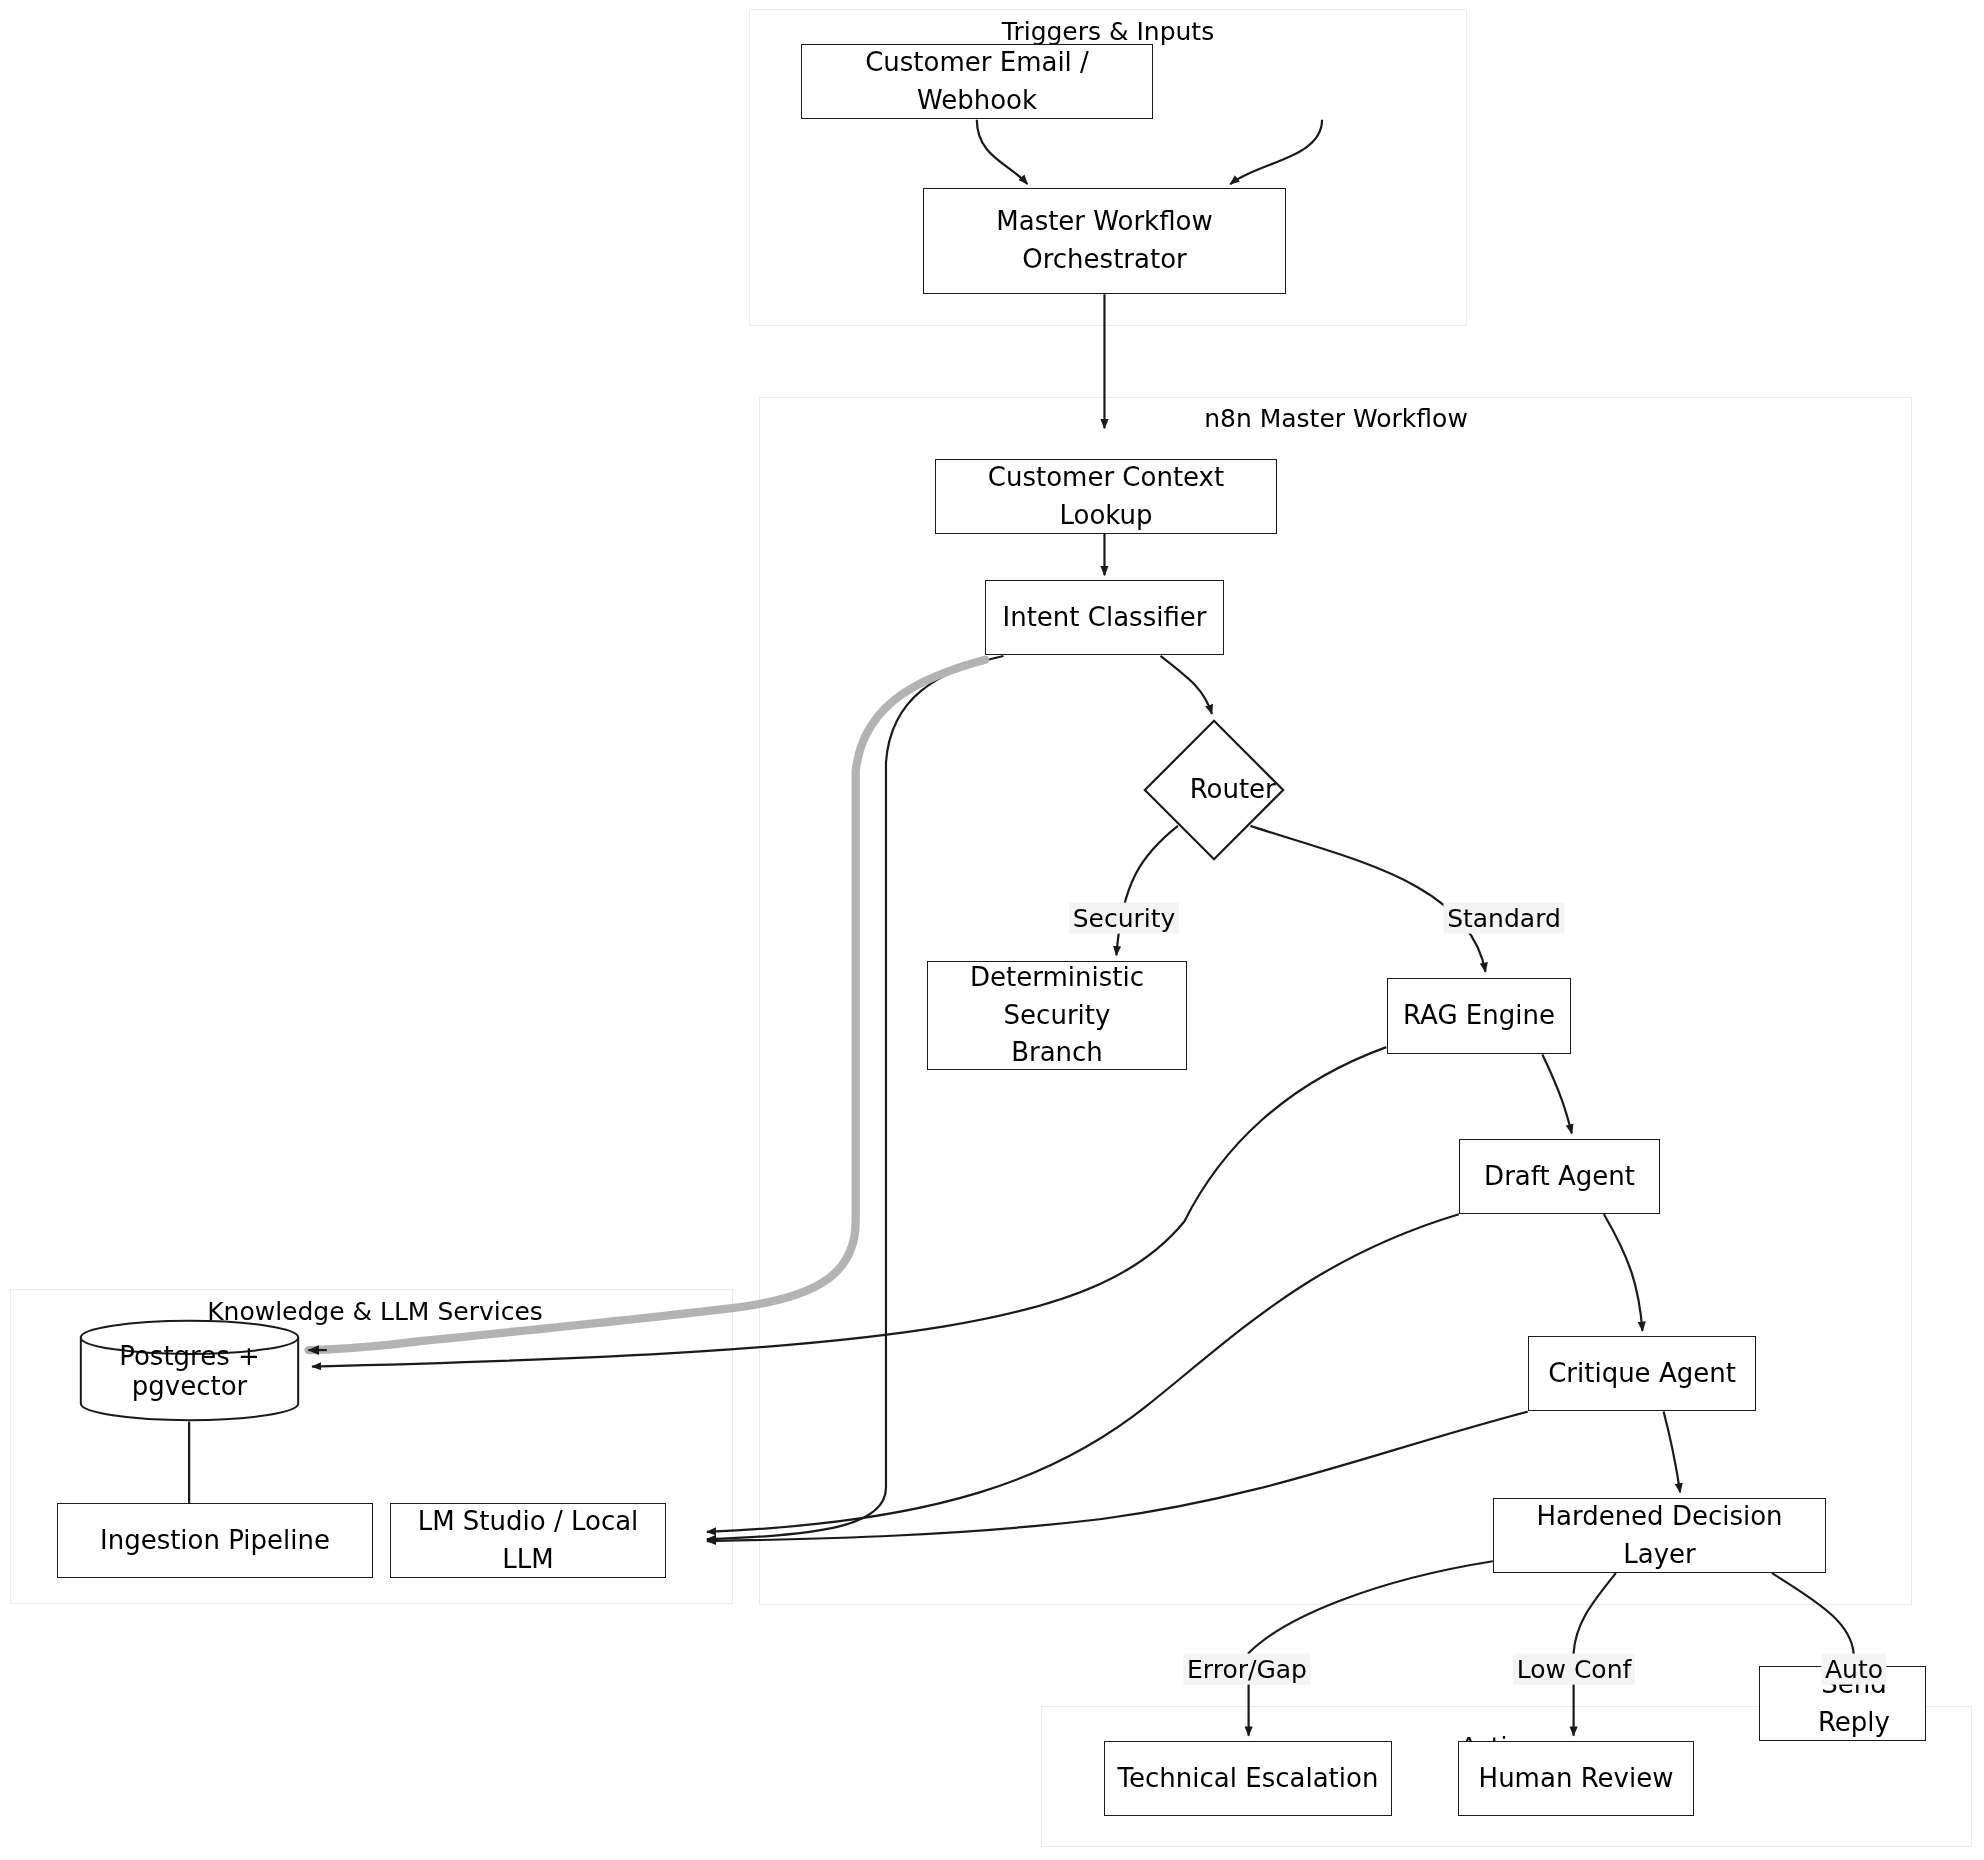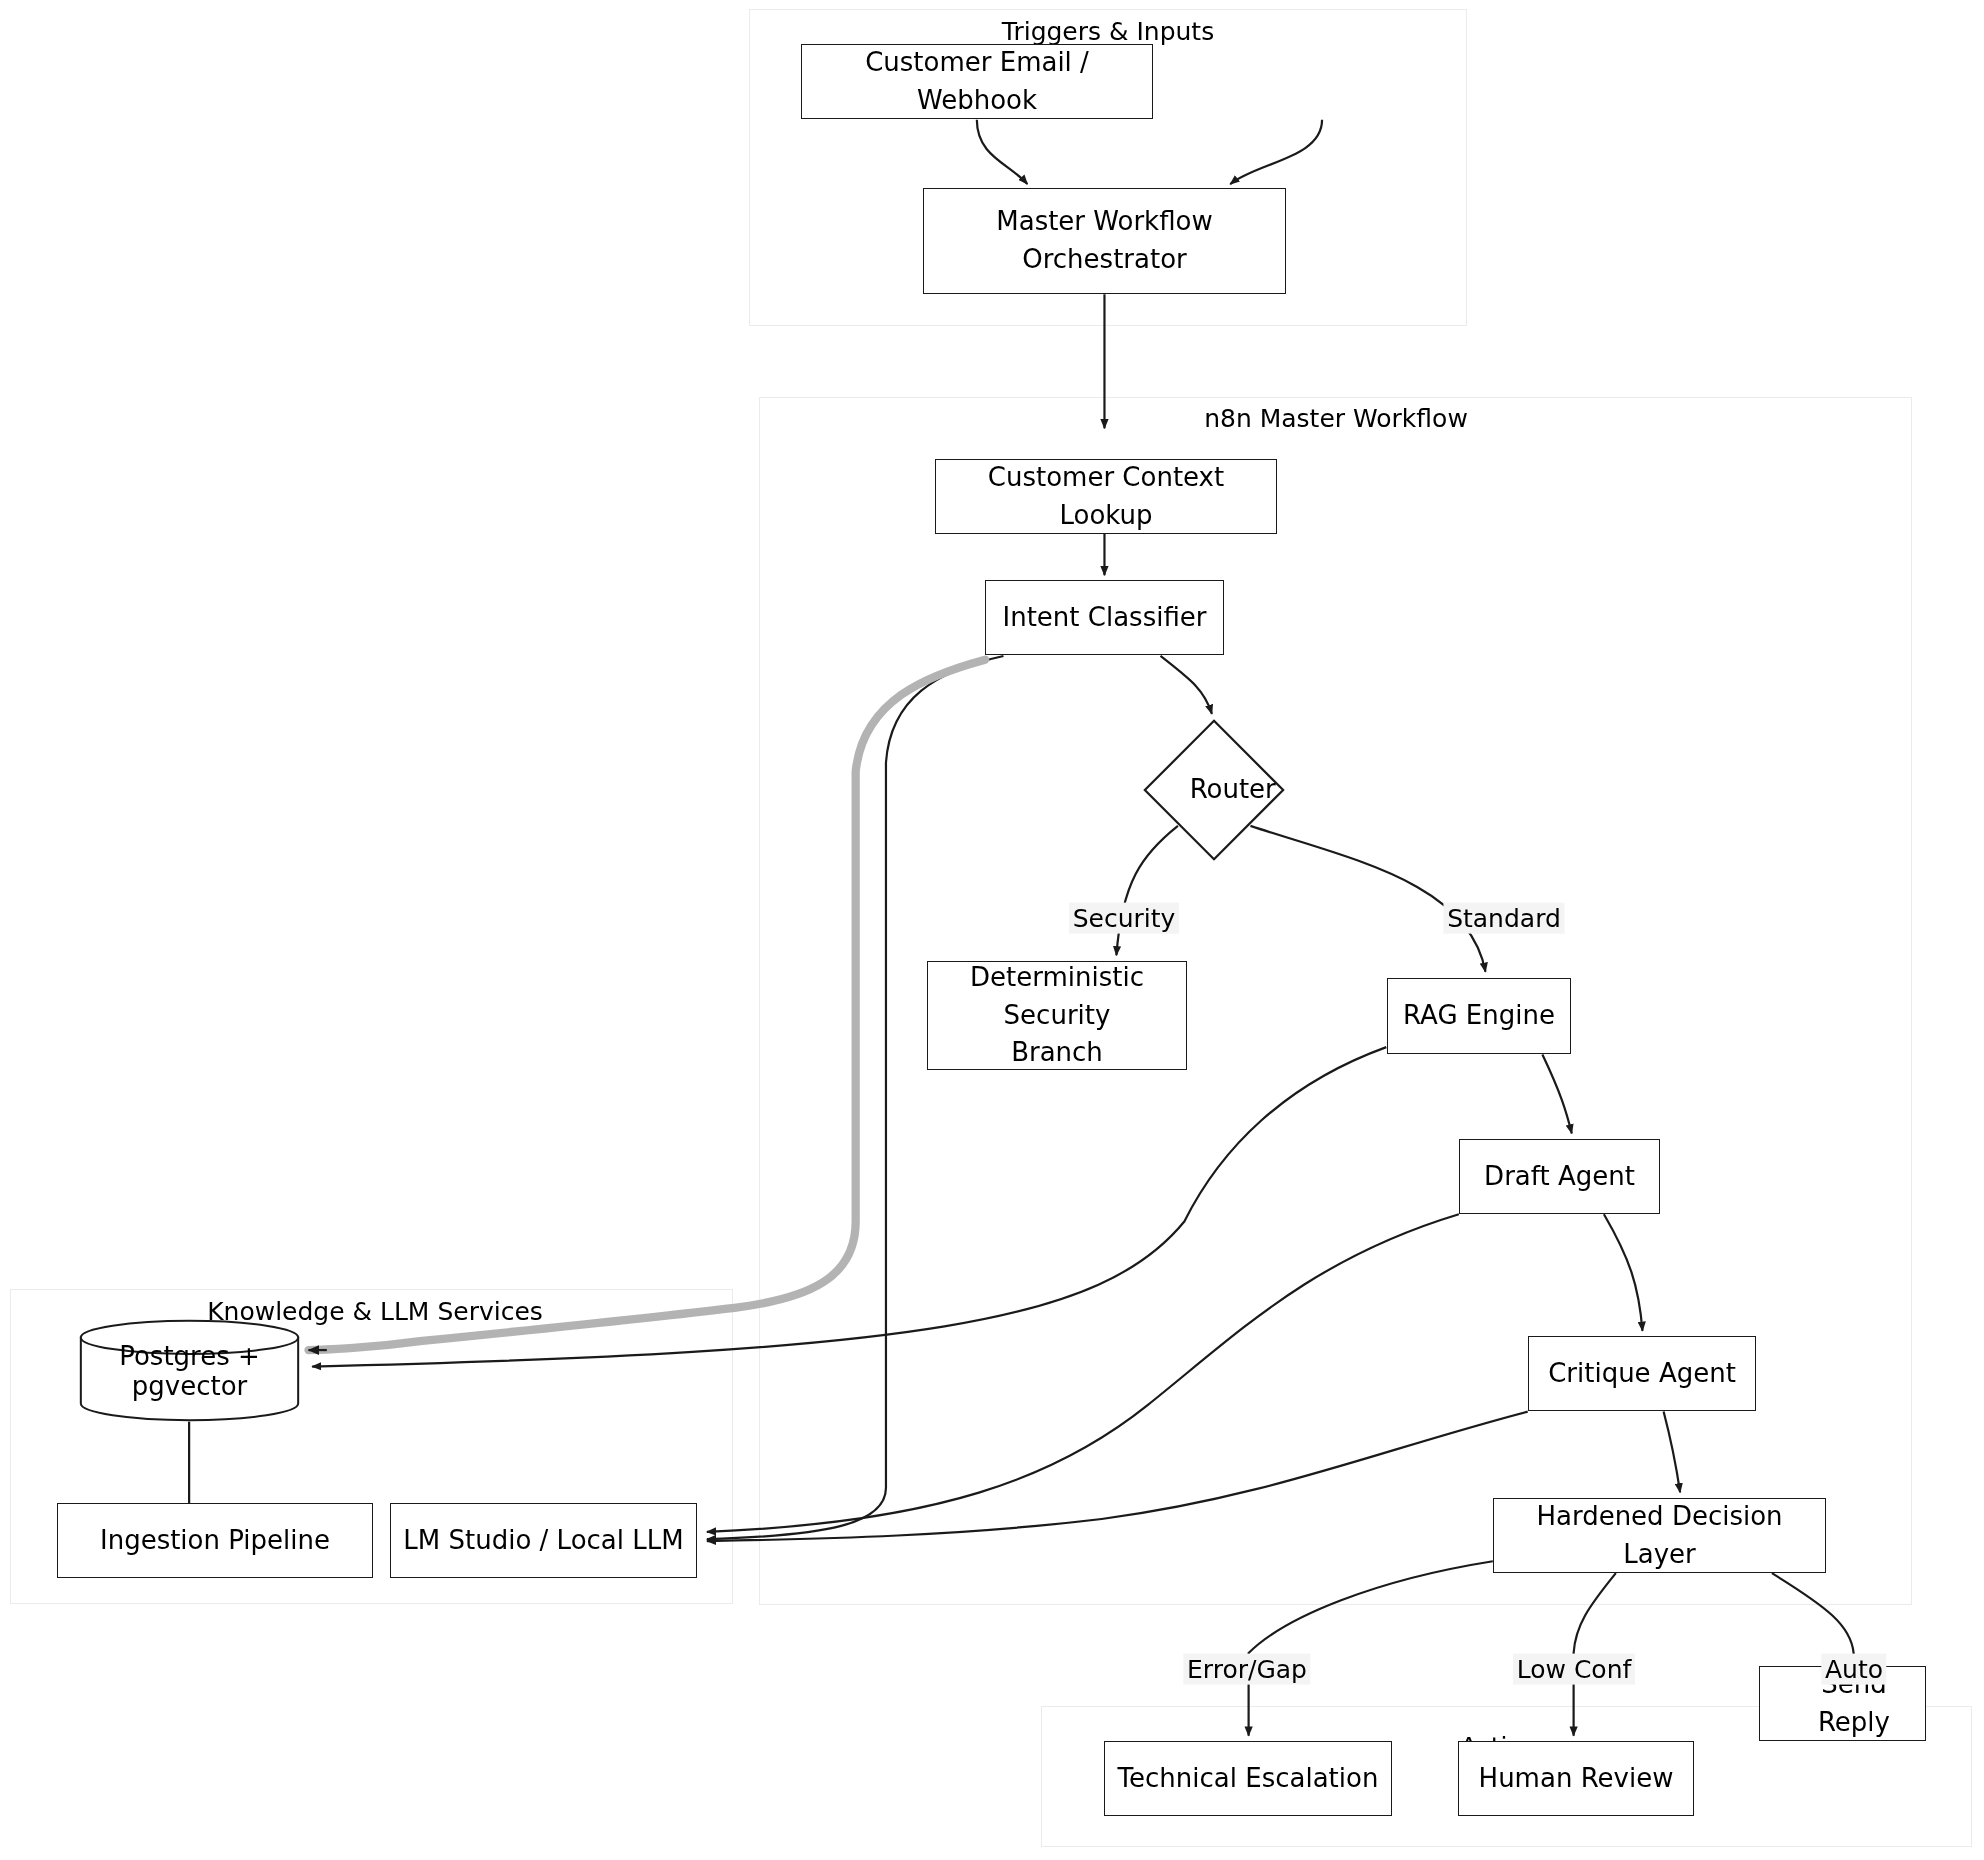--- a/index.html
+++ b/index.html
@@ -224,21 +224,21 @@
       <ellipse cx="120.5" cy="20" rx="118.5" ry="18" fill="#ffffff" stroke="#1a1a1a" stroke-width="2.2"></ellipse>
     </svg>
     <span class="cyl-label">Postgres + pgvector</span>
   </div>
 
   <div class="node" id="node-ingest" style="left: 57px; top: 1503px; width: 316px; height: 75px;">
       <div>
         <div>Ingestion Pipeline</div>
       </div>
     </div>
-  <div class="node" id="node-lmstudio" style="left: 390px; top: 1503px; width: 307px; height: 75px;">
+  <div class="node" id="node-lmstudio" style="left: 390px; top: 1503px; width: 276px; height: 75px;">
       <div>
         <div>LM Studio / Local LLM</div>
       </div>
     </div>
   <div class="node" id="node-tech" style="left: 1104px; top: 1741px; width: 288px; height: 75px;">
       <div>
         <div>Technical Escalation</div>
       </div>
     </div>
   <div class="node" id="node-human" style="left: 1458px; top: 1741px; width: 236px; height: 75px;">

